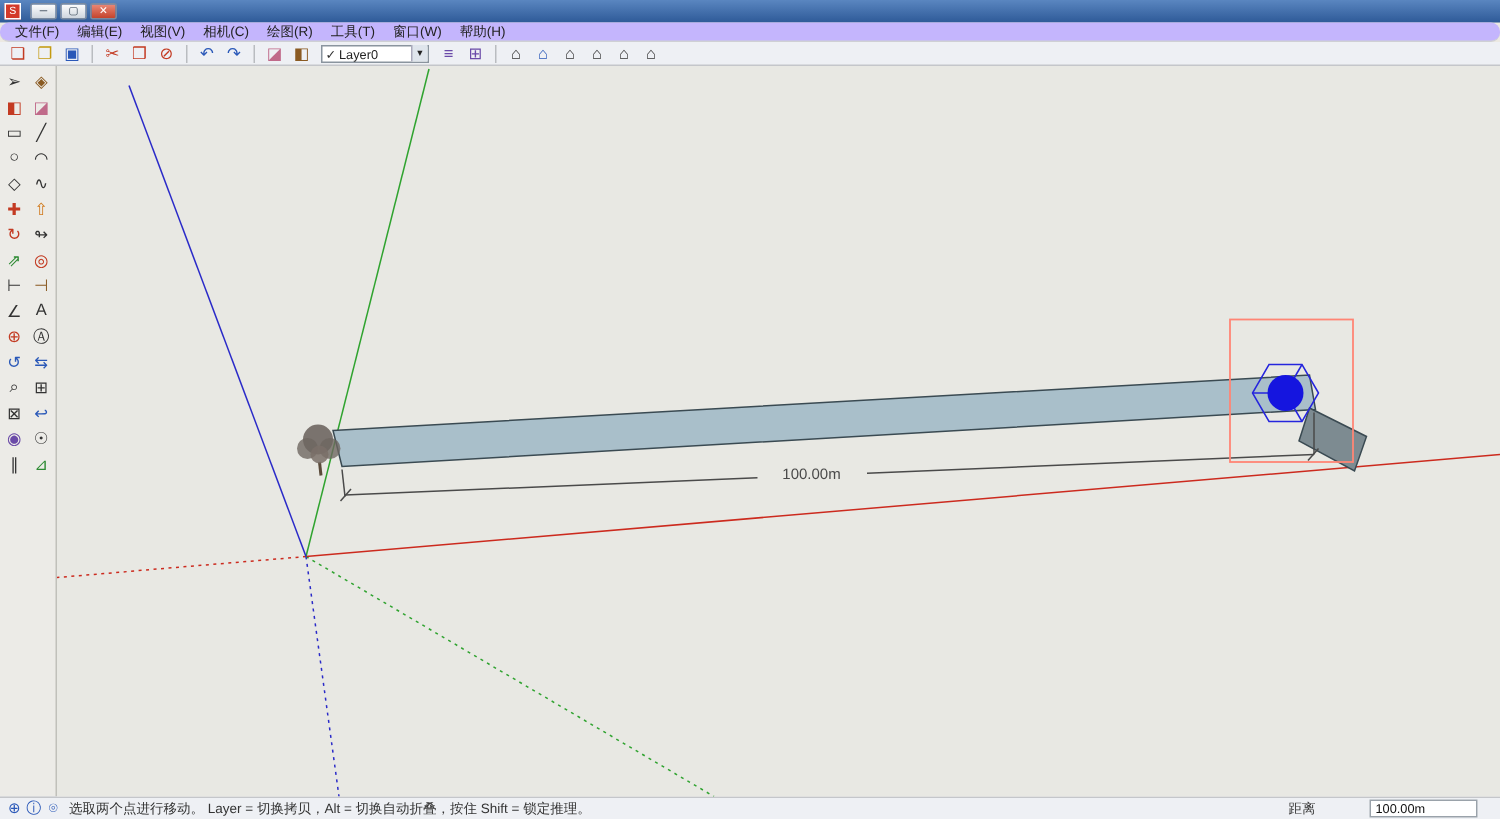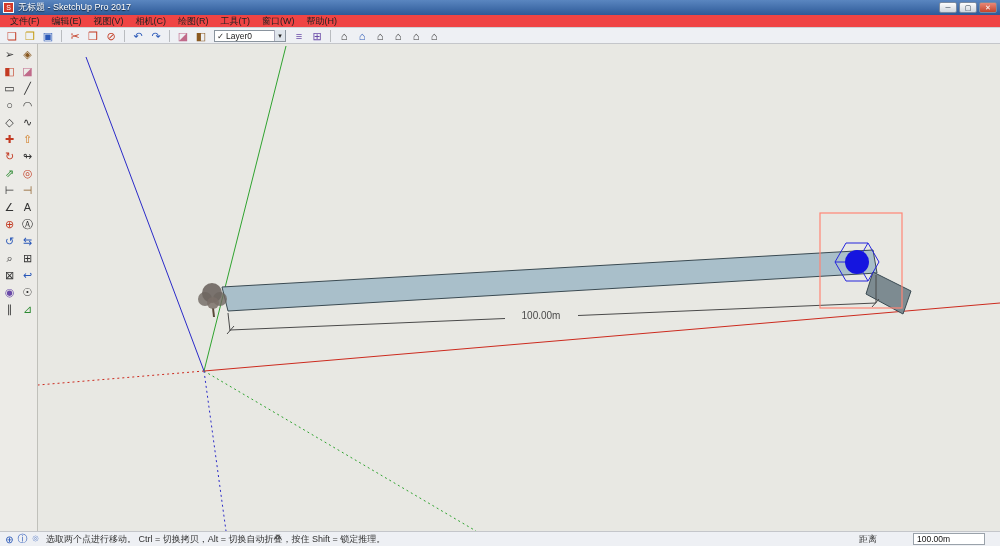--- a/index.html
+++ b/index.html
@@ -11,22 +11,22 @@
   .titlebar { height:15px; background:linear-gradient(#5a86c0,#2e5a98); display:flex; align-items:center;
     padding:0 3px; color:#fff; flex:0 0 auto; }
   .titlebar .app-icon { width:11px; height:11px; background:#d33a2a; border:1px solid #fff;
     margin-right:4px; font-size:7px; line-height:9px; text-align:center; color:#fff; }
   .titlebar .title { font-size:9px; text-shadow:0 1px 1px #123; flex:1; }
   .win-btn { width:18px; height:11px; margin-left:2px; background:linear-gradient(#fdfdfd,#cfd6de);
     border:1px solid #7a8aa0; border-radius:2px; font-size:7px; line-height:9px; text-align:center; color:#234; }
   .win-btn.close { background:linear-gradient(#e98876,#c4442c); color:#fff; }
 
   
-  .menubar { height:13px; background:#ef4444; border-bottom:1px solid #cfd0d4; display:flex;
-    align-items:center; padding:0 4px; flex:0 0 auto; }
+  .menubar { height:13px; background:#c4b5fd; border-bottom:1px solid #cfd0d4; display:flex;
+    align-items:center; padding:0 4px; flex:0 0 auto;border-radius:6px; }
   .menu-item { padding:0 6px; font-size:9px; line-height:12px; cursor:default; }
 
   
   .toolbar { height:16px; background:#eef0f4; border-bottom:1px solid #c4c6ca; display:flex;
     align-items:center; padding:0 3px; flex:0 0 auto; }
   .tb-btn { width:16px; height:14px; display:flex; align-items:center; justify-content:center;
     font-size:11px; line-height:14px; margin:0 1px; border:1px solid transparent; }
   .tb-sep { width:1px; height:12px; background:#b9bcc0; margin:0 4px; }
   .layer-box { display:flex; align-items:center; background:#fff; border:1px solid #8a949e;
     height:12px; width:72px; margin:0 4px; font-size:8.5px; }
@@ -61,21 +61,20 @@
     line-height:11px; padding:0 3px; color:#111; }
   .grip { width:12px; }
 </style>
 </head>
 <body>
 
 <div class="app">
 
   <div class="titlebar">
     <div class="app-icon">S</div>
-    <div class="title">无标题 - SketchUp Pro 2017</div>
     <div class="win-btn">─</div>
     <div class="win-btn">▢</div>
     <div class="win-btn close">✕</div>
   </div>
 
   <div class="menubar">
     <div class="menu-item">文件(F)</div>
     <div class="menu-item">编辑(E)</div>
     <div class="menu-item">视图(V)</div>
     <div class="menu-item">相机(C)</div>
@@ -195,21 +194,21 @@
 
         <rect x="820" y="213" width="82" height="95" style="fill:none;stroke:var(--selection);stroke-width:1.2"></rect>
       </svg>
     </div>
   </div>
 
   <div class="statusbar">
     <div class="sb-icon">⊕</div>
     <div class="sb-icon">ⓘ</div>
     <div class="sb-icon">⌾</div>
-    <div class="sb-hint">选取两个点进行移动。 Ctrl = 切换拷贝，Alt = 切换自动折叠，按住 Shift = 锁定推理。</div>
+    <div class="sb-hint">选取两个点进行移动。 Layer = 切换拷贝，Alt = 切换自动折叠，按住 Shift = 锁定推理。</div>
     <div class="sb-measure">
       <span class="lbl">距离</span>
       <input class="vcb" value="100.00m" style="">
     </div>
     <div class="grip"></div>
   </div>
 
 </div>
 
 </body></html>

